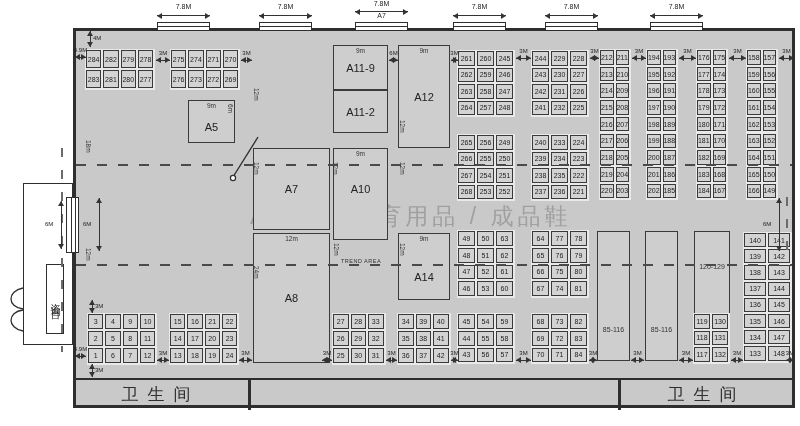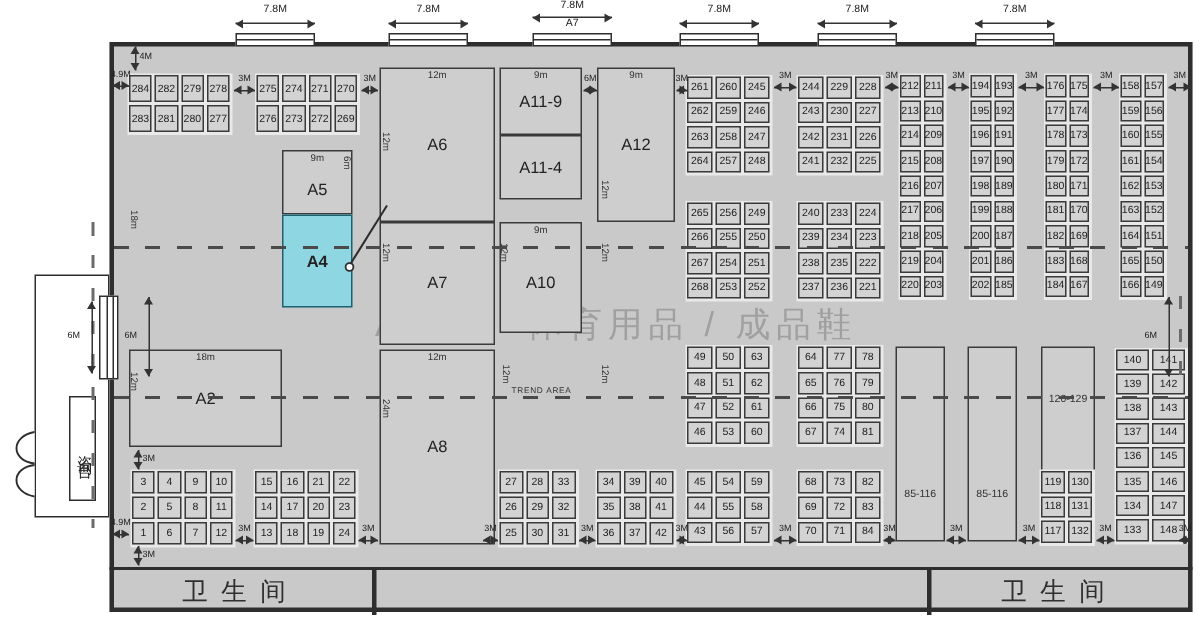--- a/index.html
+++ b/index.html
@@ -80,52 +80,45 @@
   <svg id="svg-overlay" width="800" height="426">
     <line x1="258" y1="137" x2="233" y2="177" stroke="#2e2e2e" stroke-width="1.4"></line>
     <circle cx="233" cy="178" r="2.6" fill="#ffffff" stroke="#2e2e2e" stroke-width="1.2"></circle>
     <path d="M 23 288 C 7 291 7 307 23 309" fill="#ffffff" stroke="#2e2e2e" stroke-width="1.3"></path>
     <path d="M 23 310 C 7 312 7 328 23 331" fill="#ffffff" stroke="#2e2e2e" stroke-width="1.3"></path>
   </svg>
     <div class="blk" style="left: 188px; top: 100px; width: 47px; height: 43px;">
       <div class="tlabel">9m</div>
       <div class="blabel" style="top: 20px;">A5</div>
     </div>
-    <div class="blk hl" style="left: 188px; top: 143px; width: 47px; height: 62px;">
-      <div class="blabel" style="font-weight: bold; top: 25px;">A4</div>
-    </div>
-    <div class="blk" style="left: 86px; top: 233px; width: 102px; height: 65px;">
-      <div class="tlabel">18m</div>
-      <div class="blabel" style="top: 26px;">A2</div>
-    </div>
-    <div class="blk" style="left: 253px; top: 45px; width: 77px; height: 103px;">
-      <div class="tlabel">12m</div>
-      <div class="blabel" style="top: 45px;">A6</div>
-    </div>
     <div class="blk" style="left: 253px; top: 148px; width: 77px; height: 82px;">
       <div class="blabel" style="top: 34px;">A7</div>
     </div>
     <div class="blk" style="left: 253px; top: 233px; width: 77px; height: 130px;">
       <div class="tlabel">12m</div>
       <div class="blabel" style="top: 58px;">A8</div>
     </div>
     <div class="blk" style="left: 333px; top: 45px; width: 55px; height: 45px;">
       <div class="tlabel">9m</div>
       <div class="blabel" style="top: 16px;">A11-9</div>
     </div>
     <div class="blk" style="left: 333px; top: 90px; width: 55px; height: 43px;">
-      <div class="blabel" style="top: 15px;">A11-4</div>
-    </div>
-    <div class="blk" style="left: 333px; top: 148px; width: 55px; height: 74px; text-decoration: underline;">
+      <div class="blabel" style="top: 15px;">A11-2</div>
+    </div>
+    <div class="blk" style="left: 333px; top: 148px; width: 55px; height: 92px; text-decoration: underline;">
       <div class="tlabel">9m</div>
       <div class="blabel" style="top: 34px;">A10</div>
     </div>
     <div class="blk" style="left: 398px; top: 45px; width: 52px; height: 103px;">
       <div class="tlabel">9m</div>
       <div class="blabel" style="top: 45px;">A12</div>
+    </div>
+    <div class="blk" style="left: 398px; top: 233px; width: 52px; height: 67px;">
+      <div class="tlabel">9m</div>
+      <div class="blabel" style="top: 37px;">A14</div>
     </div>
     <div class="blk" style="left: 597px; top: 231px; width: 33px; height: 130px;">
       <div class="blabel small" style="top: 94px;">85-116</div>
     </div>
     <div class="blk" style="left: 645px; top: 231px; width: 33px; height: 130px;">
       <div class="blabel small" style="top: 94px;">85-116</div>
     </div>
     <div class="blk" style="left: 694px; top: 231px; width: 36px; height: 84px;">
       <div class="blabel small" style="top: 31px;">120-129</div>
     </div>

